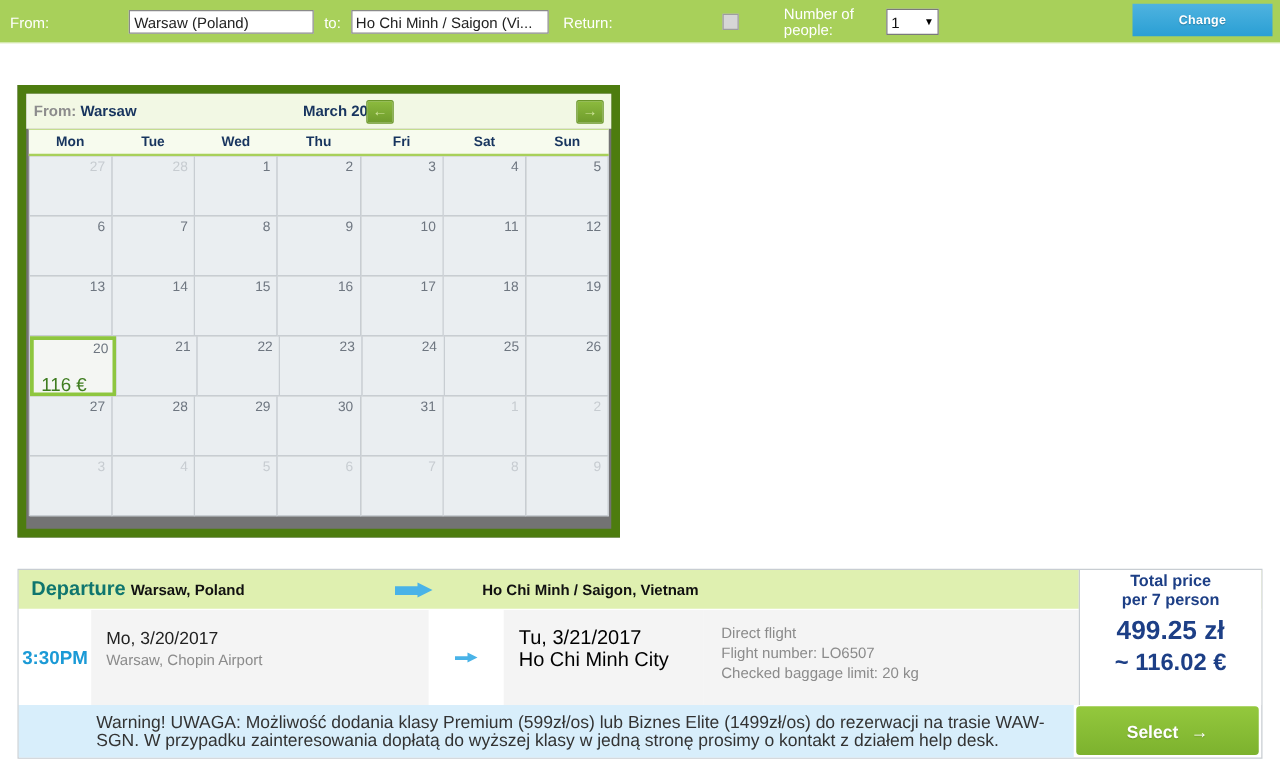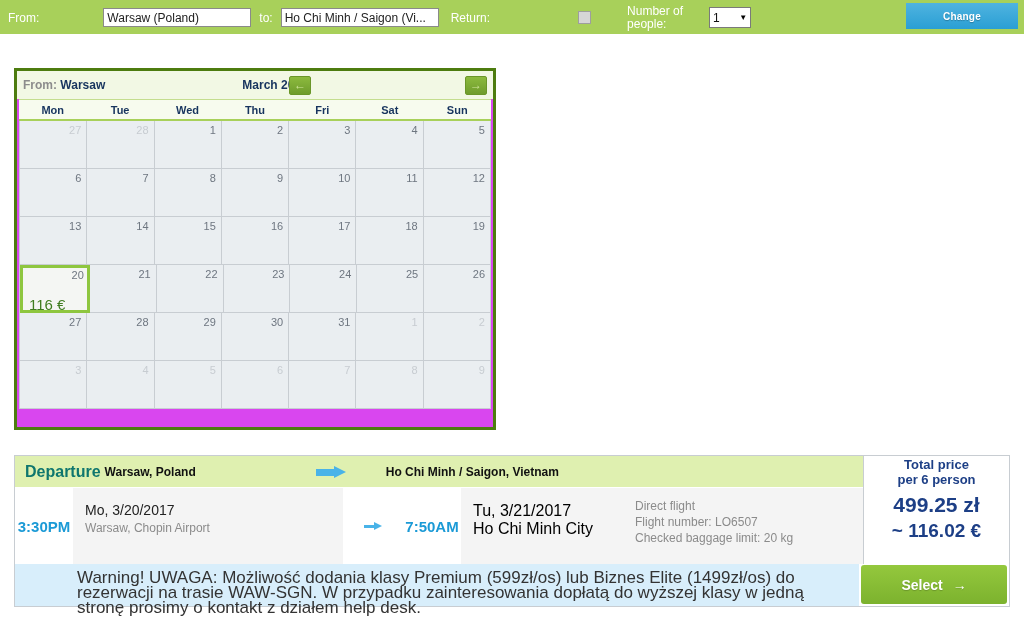--- a/index.html
+++ b/index.html
@@ -79,22 +79,22 @@
     display: flex; align-items: center; justify-content: center;
     letter-spacing: 0.2px;
     text-shadow: 0 1px 1px rgba(0,0,0,0.25);
   }
 
   
   .cal-wrap {
     position: absolute;
     left: 14px; top: 68px;
     width: 482px; height: 362px;
-    background: #d946ef;
-    border: 3px solid #4d7c0f;
+    background: #737373;
+    border: 7px solid #4d7c0f;
   }
   .cal-head {
     height: 28px;
     display: flex; align-items: center;
     padding: 0 6px;
     background: #f2f8e4;
     position: relative;
   }
   .cal-origin {
     font-size: 12px; font-weight: bold;
@@ -288,21 +288,21 @@
     line-height: 26px;
   }
   .col-price .eur {
     font-size: 19px; font-weight: bold; color: #1d3f86;
     line-height: 26px;
   }
   .res-foot { display: flex; height: 42px; }
   .warn {
     flex: 1;
     background: #d8eefb;
-    font-size: 17px;
+    font-size: 14px;
     color: #333333;
     line-height: 15px;
     padding: 6px 14px 0 62px;
   }
   .select-btn {
     width: 146px;
     margin: 1px 2px 2px 2px;
     background: linear-gradient(to bottom,#94c83d 0%, #7cb22e 100%);
     border-radius: 3px;
     color: #ffffff;
@@ -502,43 +502,39 @@
     <span class="origin">Warsaw, Poland</span>
     <span class="arrowbox">
       <span class="big-arrow">
           <span class="shaft"></span>
           <span class="head"></span>
         </span>
     </span>
     <span class="dest">Ho Chi Minh / Saigon, Vietnam</span>
     <span class="pricehead">
       <span>Total price</span><br>
-      <span>per 6 person</span>
+      <span>per 7 person</span>
     </span>
   </div>
 
   <div class="res-body">
     <div class="col-time">
       <span>3:30</span>
       <span>PM</span>
     </div>
     <div class="col-place">
       <div class="date">Mo, 3/20/2017</div>
       <div class="airport">Warsaw, Chopin Airport</div>
     </div>
     <div class="col-mid">
       <span class="small-arrow">
           <span class="shaft"></span>
           <span class="head"></span>
         </span>
     </div>
-    <div class="col-time">
-      <span>7:50</span>
-      <span>AM</span>
-    </div>
     <div class="col-place2">
       <div class="date">Tu, 3/21/2017</div>
       <div class="airport">Ho Chi Minh City</div>
     </div>
     <div class="col-info">
       <div>Direct flight</div>
       <div>Flight number: LO6507</div>
       <div>Checked baggage limit: 20 kg</div>
     </div>
     <div class="col-price">

